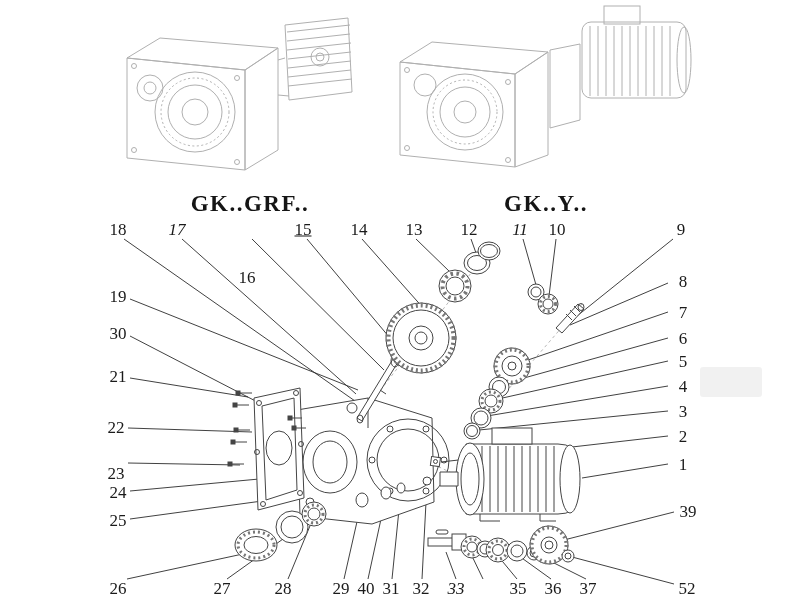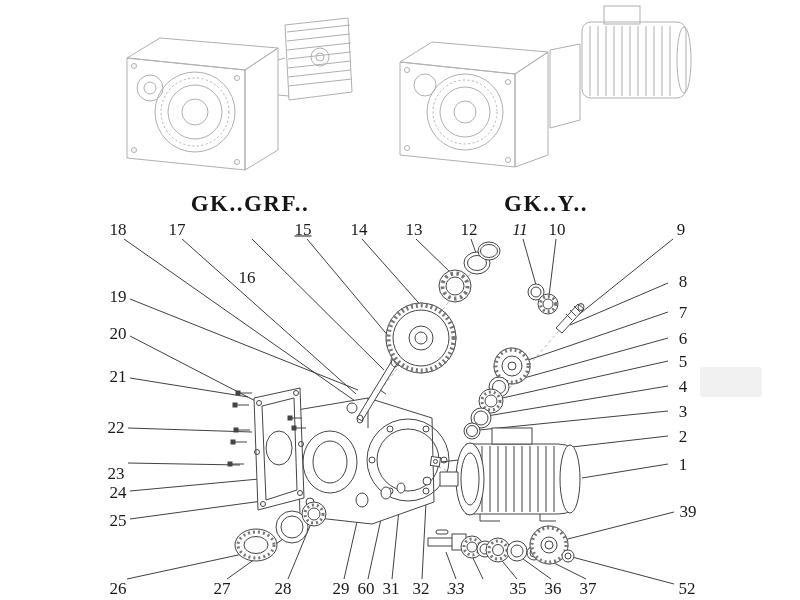--- a/index.html
+++ b/index.html
@@ -319,34 +319,34 @@
       <div class="callout" style="left: 683px; top: 312px;">7</div>
       <div class="callout" style="left: 683px; top: 281px;">8</div>
       <div class="callout" style="left: 681px; top: 229px;">9</div>
       <div class="callout" style="left: 557px; top: 229px;">10</div>
       <div class="callout" style="left: 520px; top: 229px; font-style: italic;">11</div>
       <div class="callout" style="left: 469px; top: 229px;">12</div>
       <div class="callout" style="left: 414px; top: 229px;">13</div>
       <div class="callout" style="left: 359px; top: 229px;">14</div>
       <div class="callout" style="left: 303px; top: 229px; text-decoration: underline;">15</div>
       <div class="callout" style="left: 247px; top: 229px; margin-top: 48px;">16</div>
-      <div class="callout" style="left: 177px; top: 229px;">17</div>
+      <div class="callout" style="left: 177px; top: 229px; font-style: italic;">17</div>
       <div class="callout" style="left: 118px; top: 229px;">18</div>
       <div class="callout" style="left: 118px; top: 296px;">19</div>
-      <div class="callout" style="left: 118px; top: 333px;">20</div>
+      <div class="callout" style="left: 118px; top: 333px;">30</div>
       <div class="callout" style="left: 118px; top: 376px;">21</div>
       <div class="callout" style="left: 116px; top: 427px;">22</div>
       <div class="callout" style="left: 116px; top: 463px; margin-top: 10px;">23</div>
       <div class="callout" style="left: 118px; top: 492px;">24</div>
       <div class="callout" style="left: 118px; top: 520px;">25</div>
       <div class="callout" style="left: 118px; top: 588px;">26</div>
       <div class="callout" style="left: 222px; top: 588px;">27</div>
       <div class="callout" style="left: 283px; top: 588px;">28</div>
       <div class="callout" style="left: 341px; top: 588px;">29</div>
-      <div class="callout" style="left: 366px; top: 588px;">60</div>
+      <div class="callout" style="left: 366px; top: 588px;">40</div>
       <div class="callout" style="left: 391px; top: 588px;">31</div>
       <div class="callout" style="left: 421px; top: 588px;">32</div>
       <div class="callout" style="left: 456px; top: 588px; font-style: italic;">33</div>
       <div class="callout" style="left: 483px; top: 588px; margin-top: 44px;">34</div>
       <div class="callout" style="left: 518px; top: 588px;">35</div>
       <div class="callout" style="left: 553px; top: 588px;">36</div>
       <div class="callout" style="left: 588px; top: 588px;">37</div>
       <div class="callout" style="left: 687px; top: 588px;">52</div>
       <div class="callout" style="left: 688px; top: 511px;">39</div>
     </div>

